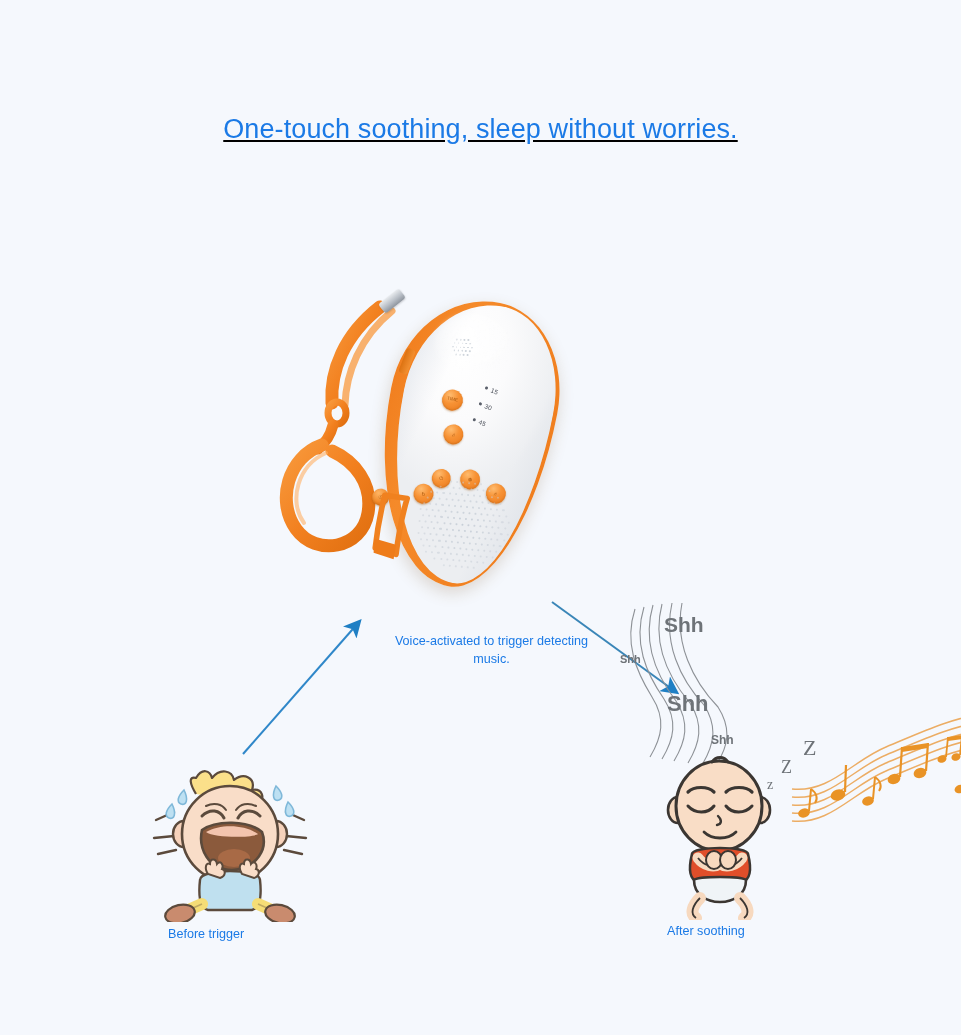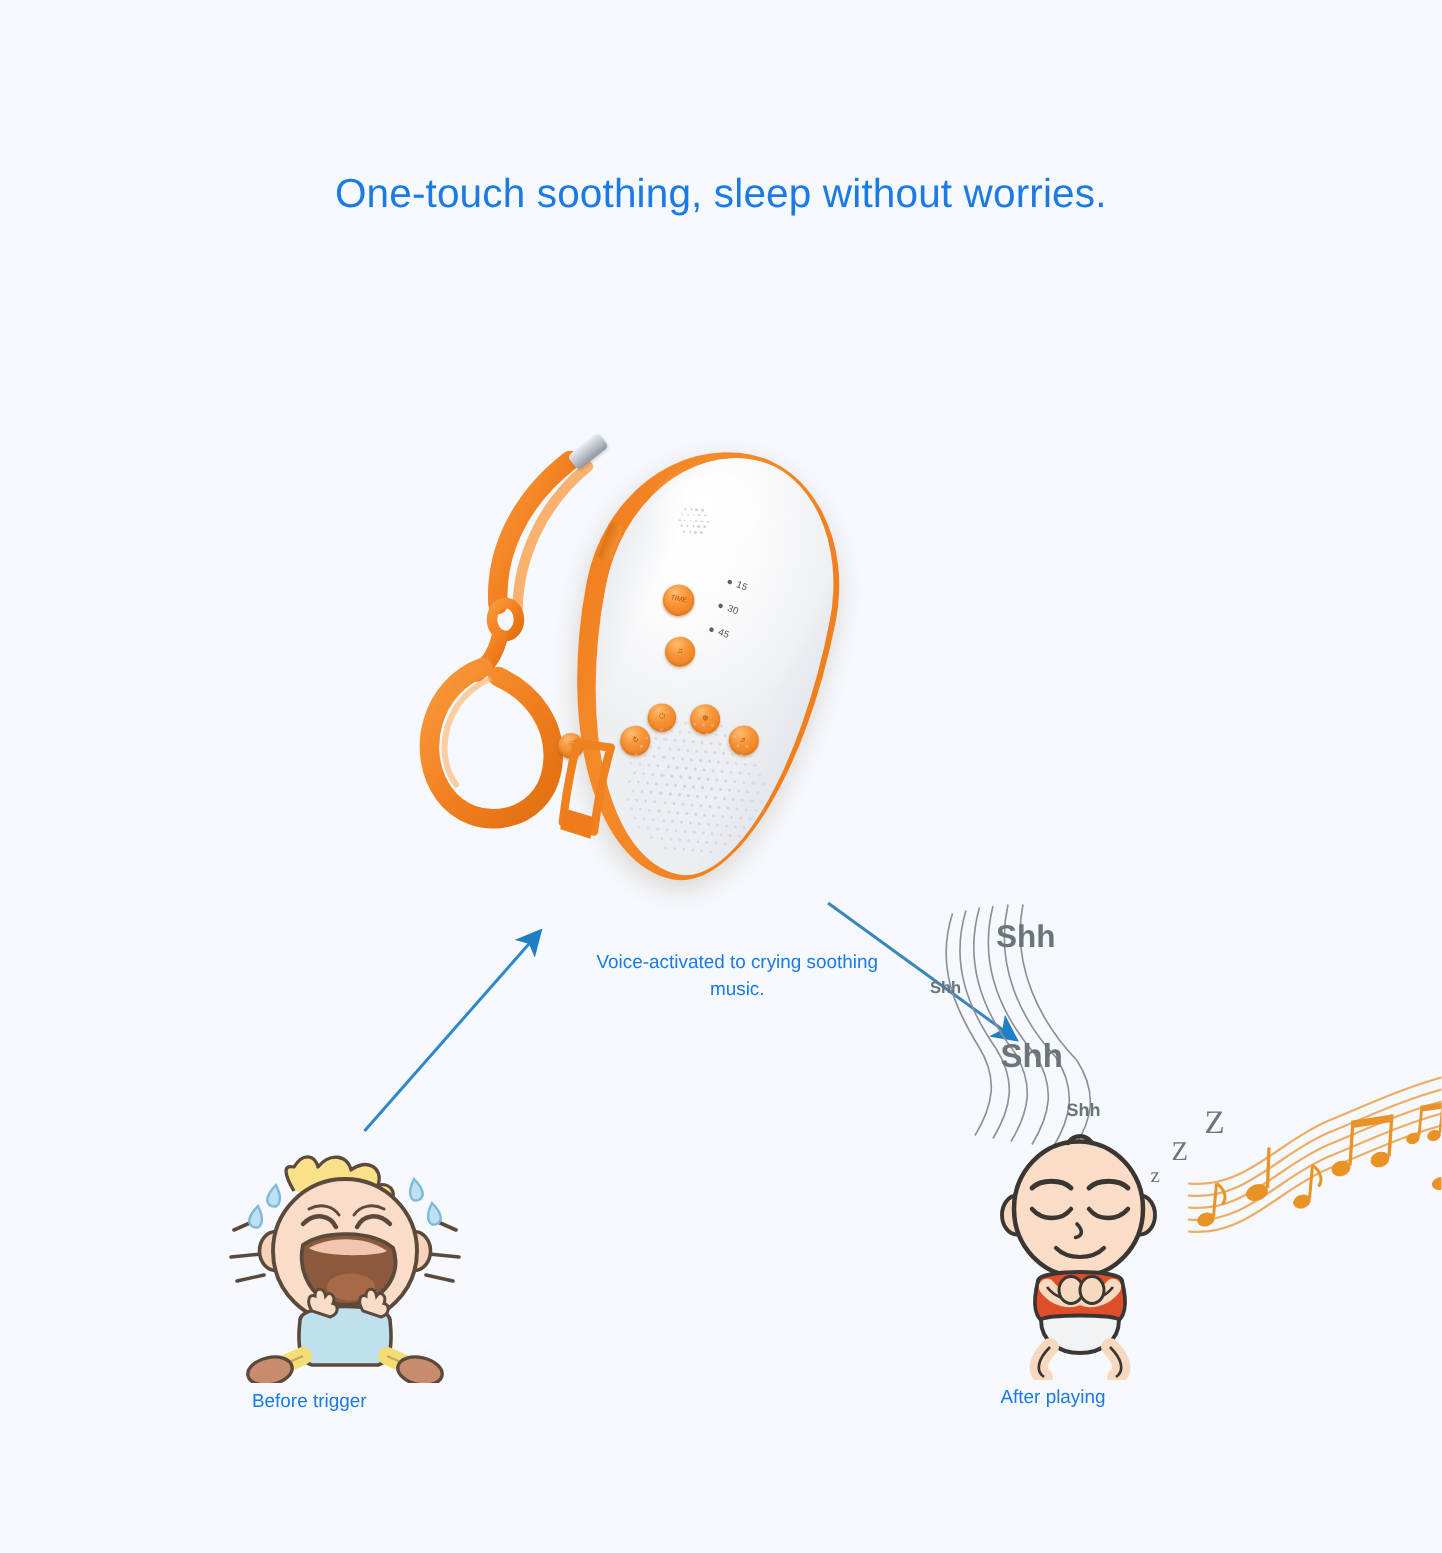--- a/index.html
+++ b/index.html
@@ -5,21 +5,21 @@
   * { margin:0; padding:0; box-sizing:border-box; }
   html,body { width:961px; height:1035px; }
   body {
     background:#f5f8fd;
     font-family:"Liberation Sans", sans-serif;
     position:relative;
     overflow:hidden;
   }
 
   
-  .header { position:absolute; top:0; left:0; width:961px; text-align:center; }
+  .header { position:absolute; top:0; left:0; width:961px; text-align:center;text-decoration:underline; }
   .headline {
     margin-top:113px;
     font-size:27px;
     color:#1b7ae6;
     font-weight:400;
     letter-spacing:.1px;
     line-height:1.2;
   }
   .subhead {
     margin-top:25px;
@@ -517,23 +517,23 @@
       <ellipse cx="214" cy="58" rx="5.5" ry="4.2" transform="rotate(-18 214 58)"></ellipse>
       <path d="M219 56 L221 30" stroke="#e99326" stroke-width="2"></path>
       <path d="M221 30 C 228 35, 229 42, 225 47" stroke="#e99326" stroke-width="2" fill="none"></path>
       <ellipse cx="170" cy="104" rx="5.5" ry="4.2" transform="rotate(-18 170 104)"></ellipse>
       <path d="M175 102 L177 76" stroke="#e99326" stroke-width="2"></path>
       <path d="M177 76 C 184 81, 185 88, 181 93" stroke="#e99326" stroke-width="2" fill="none"></path>
     </g>
   </svg>
 </div>
 
-<div class="cap-voice">Voice-activated to crying soothing music.</div>
+<div class="cap-voice">Voice-activated to trigger detecting music.</div>
 <div class="cap-before">Before trigger</div>
-<div class="cap-after">After playing</div>
+<div class="cap-after">After soothing</div>
 
 <svg class="arrow-left" width="140" height="160" viewBox="0 0 140 160">
   <defs>
     <marker id="ah1" markerWidth="9" markerHeight="9" refX="7" refY="4.5" orient="auto">
       <path d="M0 0 L9 4.5 L0 9 L2.2 4.5 Z" fill="#1f7fc4"></path>
     </marker>
   </defs>
   <line x1="8" y1="146" x2="124" y2="14" stroke="#2f87c9" stroke-width="2" marker-end="url(#ah1)"></line>
 </svg>
 

